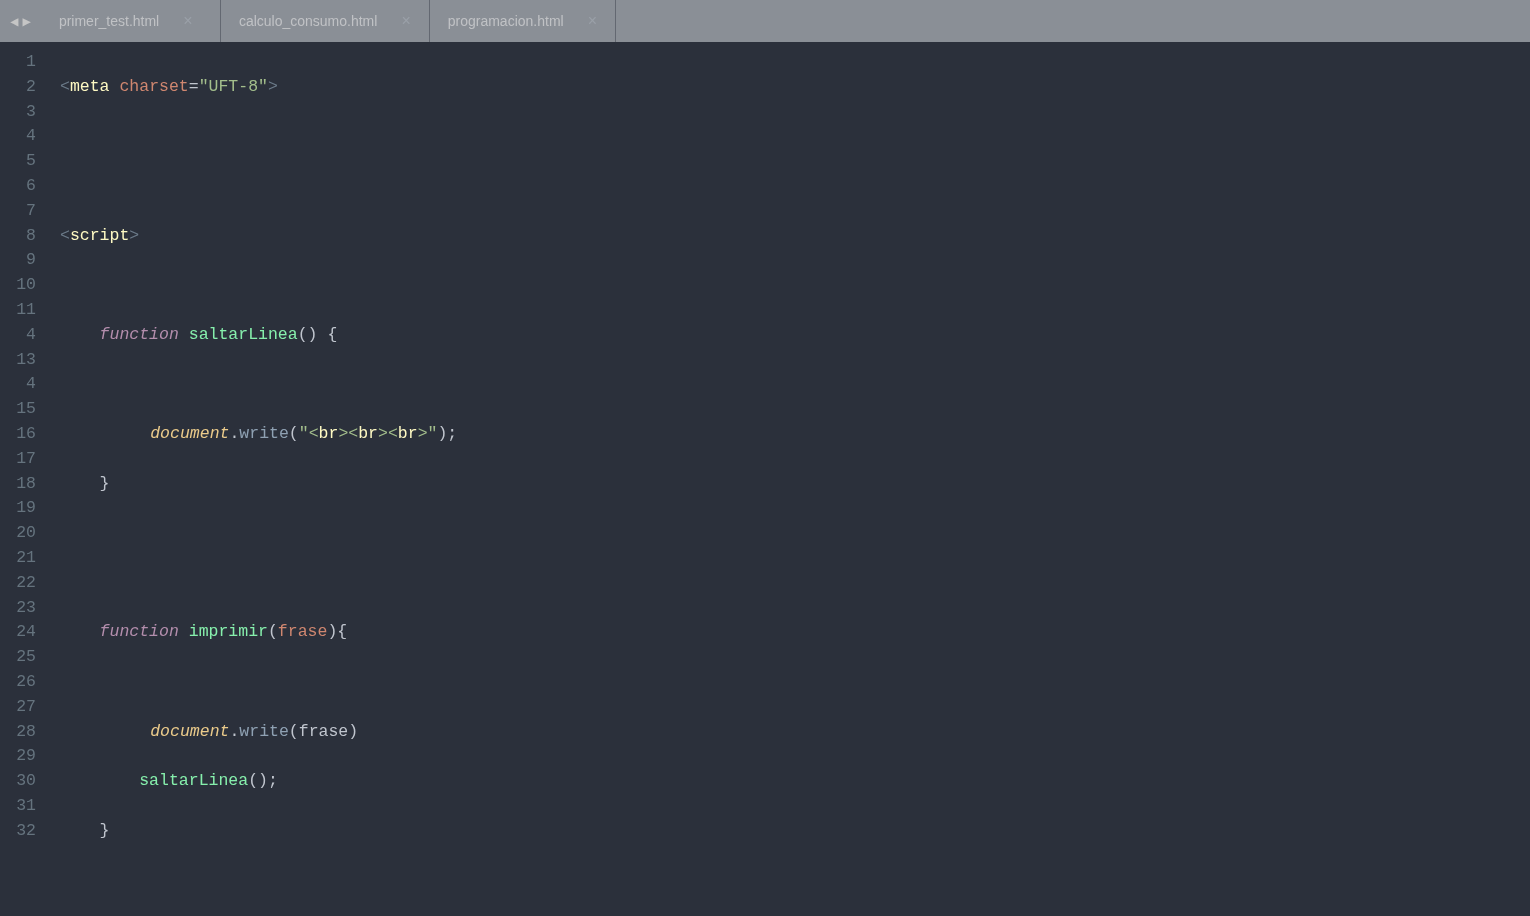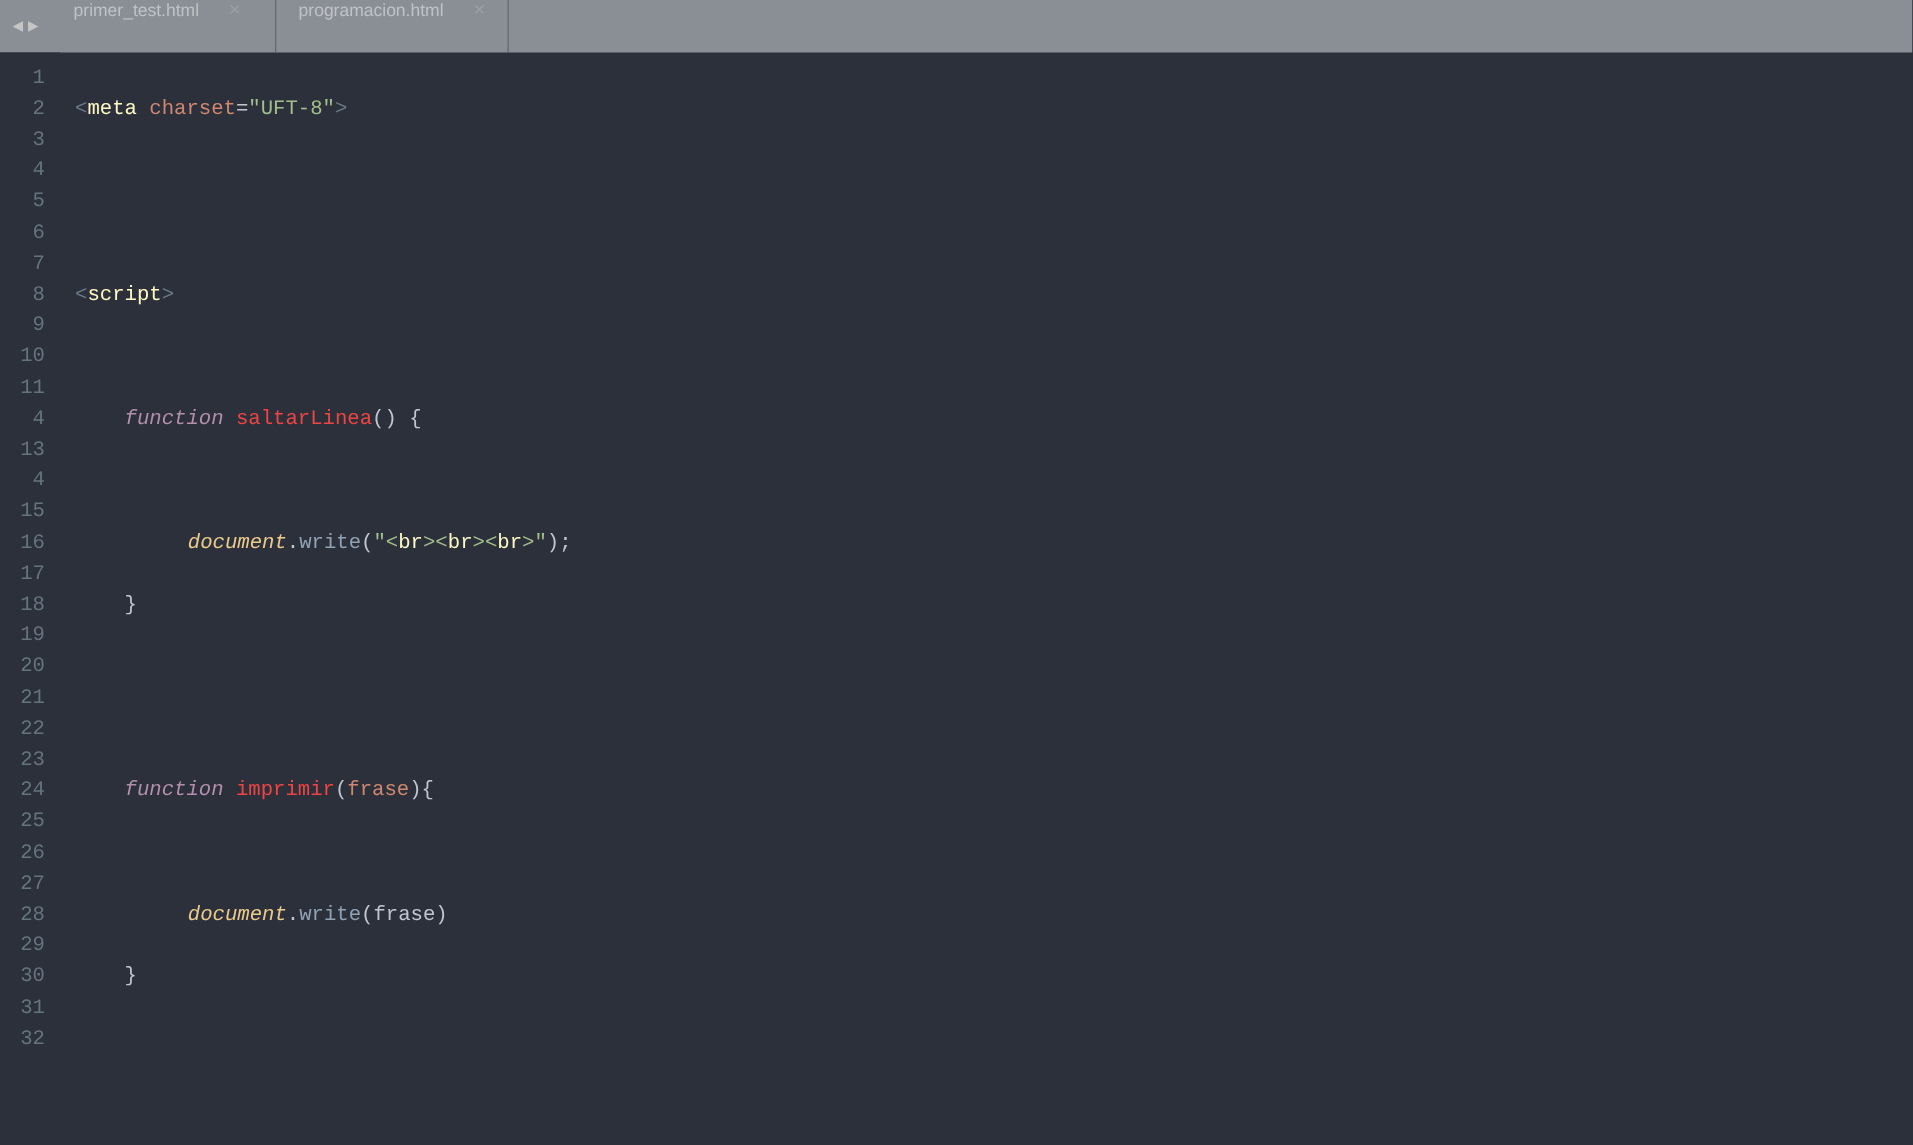--- a/index.html
+++ b/index.html
@@ -31,20 +31,21 @@
       color: #c5c5c5;
       font-size: 14px;
       cursor: default;
     }
     .tabs {
       display: flex;
       height: 100%;
     }
     .tab {
       display: flex;
+      align-items: center;
       padding: 0 18px;
       color: #c0c2c5;
       font-size: 14px;
       font-family: -apple-system, "Segoe UI", sans-serif;
       border-right: 1px solid rgba(60,65,75,0.5);
       cursor: pointer;
       gap: 24px;
       min-width: 180px;
       background: transparent;
     }
@@ -91,40 +92,44 @@
       position: relative;
     }
     
     .p-tag { color: #fef9c3; }       
     .p-angle { color: #6b7a89; }     
     .p-attr { color: #d08770; }      
     .p-op-eq { color: #c0c5ce; }     
     .p-string { color: #a3be8c; }    
     .p-text { color: #c0c5ce; }
     .p-key { color: #b48ead; font-style: italic; }    
-    .p-fn { color: #ef4444; }        
+    .p-fn { color: #86efac; }        
     .p-ident { color: #c0c5ce; }
     .p-obj { color: #ebcb8b; font-style: italic; margin-left: 11px; }  
     .p-method { color: #8fa1b3; }
     .p-punct { color: #c0c5ce; }
     .p-brace { color: #c0c5ce; }
     .p-dot { color: #c0c5ce; }
     .p-param { color: #d08770; }
   </style>
 </head>
 <body>
 
 <div class="titlebar">
   <div class="nav-arrows">
     <span class="arrow">◀</span>
     <span class="arrow">▶</span>
   </div>
   <div class="tabs">
     <div class="tab">
       <span>primer_test.html</span>
+      <span class="tab-close">×</span>
+    </div>
+    <div class="tab">
+      <span>calculo_consumo.html</span>
       <span class="tab-close">×</span>
     </div>
     <div class="tab">
       <span>programacion.html</span>
       <span class="tab-close">×</span>
     </div>
   </div>
 </div>
 
 <div class="editor-container">
@@ -170,20 +175,21 @@
 <div class="code-line"></div>
 <div class="code-line">    <span class="p-key">function</span> <span class="p-fn">saltarLinea</span><span class="p-punct">()</span> <span class="p-brace">{</span></div>
 <div class="code-line"></div>
 <div class="code-line">        <span class="p-obj">document</span><span class="p-dot">.</span><span class="p-method">write</span><span class="p-punct">(</span><span class="p-string">"</span><span class="p-string">&lt;</span><span class="p-tag">br</span><span class="p-string">&gt;&lt;</span><span class="p-tag">br</span><span class="p-string">&gt;&lt;</span><span class="p-tag">br</span><span class="p-string">&gt;</span><span class="p-string">"</span><span class="p-punct">);</span></div>
 <div class="code-line">    <span class="p-brace">}</span></div>
 <div class="code-line"></div>
 <div class="code-line"></div>
 <div class="code-line">    <span class="p-key">function</span> <span class="p-fn">imprimir</span><span class="p-punct">(</span><span class="p-param">frase</span><span class="p-punct">)</span><span class="p-brace">{</span></div>
 <div class="code-line"></div>
 <div class="code-line">        <span class="p-obj">document</span><span class="p-dot">.</span><span class="p-method">write</span><span class="p-punct">(</span><span class="p-ident">frase</span><span class="p-punct">)</span></div>
+<div class="code-line">        <span class="p-fn">saltarLinea</span><span class="p-punct">();</span></div>
 <div class="code-line">    <span class="p-brace">}</span></div>
 
 
 
 
 
 
 
 
 

